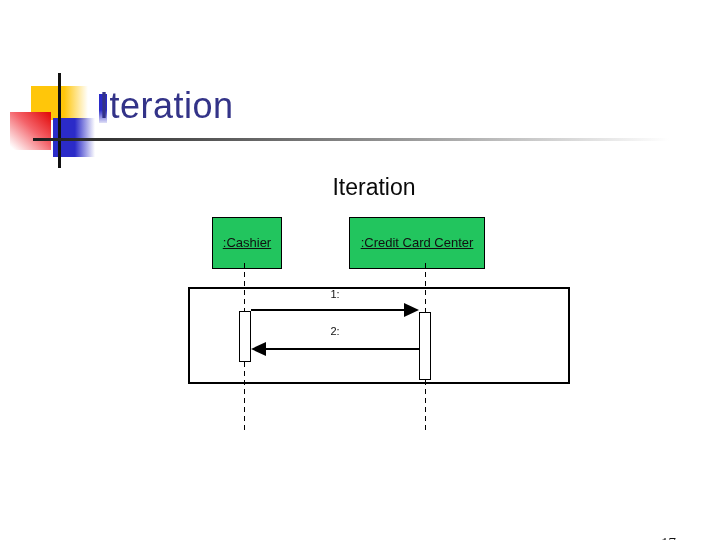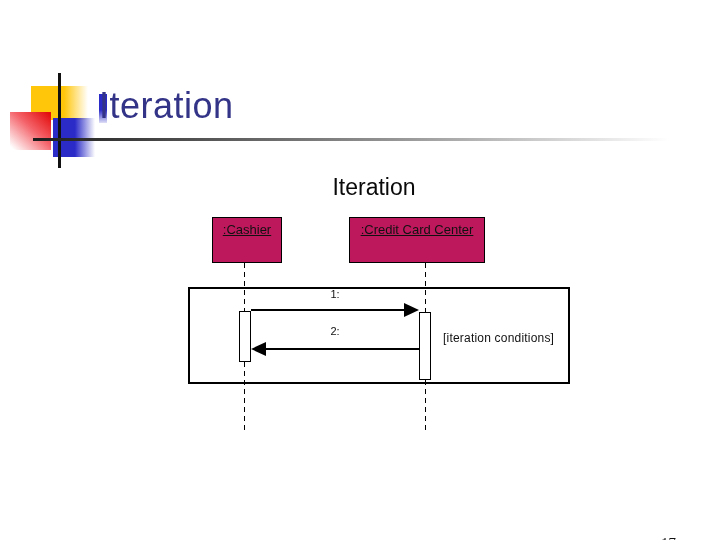--- a/index.html
+++ b/index.html
@@ -45,23 +45,23 @@
     font-size: 36px; font-weight: 400; letter-spacing: 0.5px;
     color: #333388; line-height: 1.1;
   }
 
   
   .subtitle {
     position: absolute; left: 224px; top: 174px; width: 300px;
     text-align: center; font-size: 23px; color: #0a0a0a;
   }
   .obj-box {
-    position: absolute; top: 217px; height: 46px;
-    border: 1px solid #000; background: #be185d;
-    text-align: center; padding-top: 2px;
+    position: absolute; top: 217px; height: 52px;
+    border: 1px solid #000; background: #22c55e;
+    text-align: center; padding-top: 15px;
   }
   .obj1 { left: 212px; width: 70px; }
   .obj2 { left: 349px; width: 136px; }
   .obj-label { font-size: 13px; color: #111; text-decoration: underline; }
 
   .lifeline {
     position: absolute; top: 263px; width: 1px; height: 170px;
     background: repeating-linear-gradient(to bottom, #000 0 5px, transparent 5px 9px);
   }
   .ll1 { left: 244px; }
@@ -145,17 +145,16 @@
   <div class="act-bar bar2"></div>
 
   <div class="msg-label m1">1:</div>
   <div class="msg-line l1"></div>
   <div class="arrowhead a1"></div>
 
   <div class="msg-label m2">2:</div>
   <div class="msg-line l2"></div>
   <div class="arrowhead a2"></div>
 
-  <div class="condition">[iteration conditions]</div>
 
   <div class="page-number">17</div>
 
 </div>
 
 </body></html>

